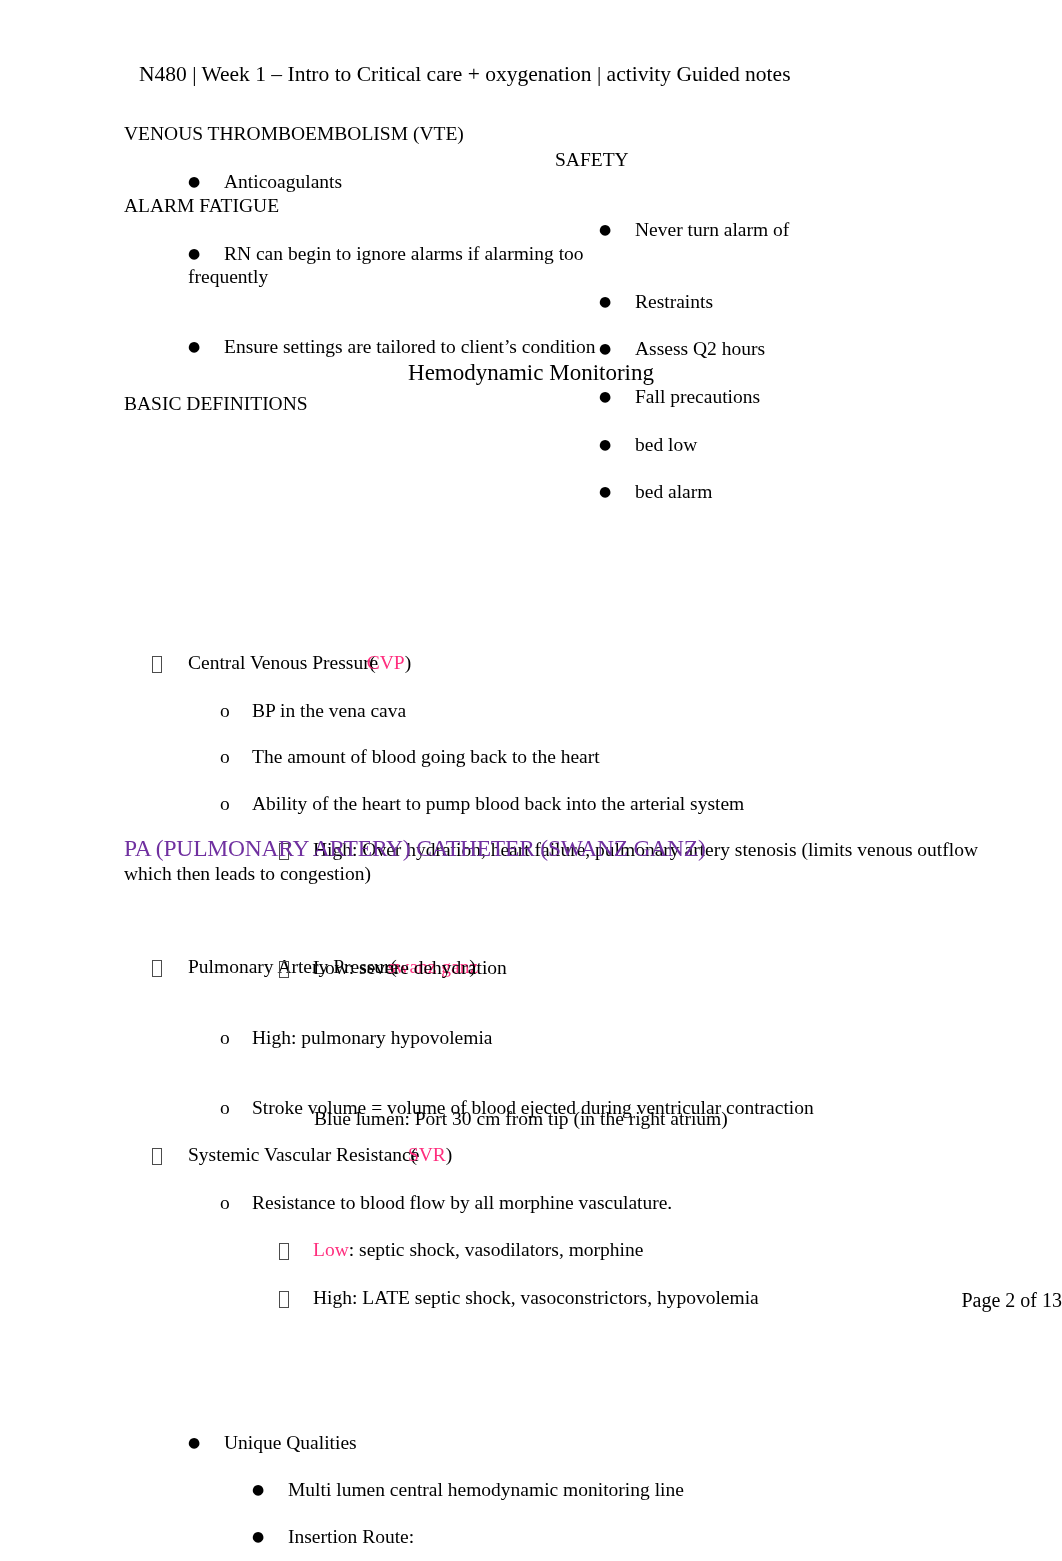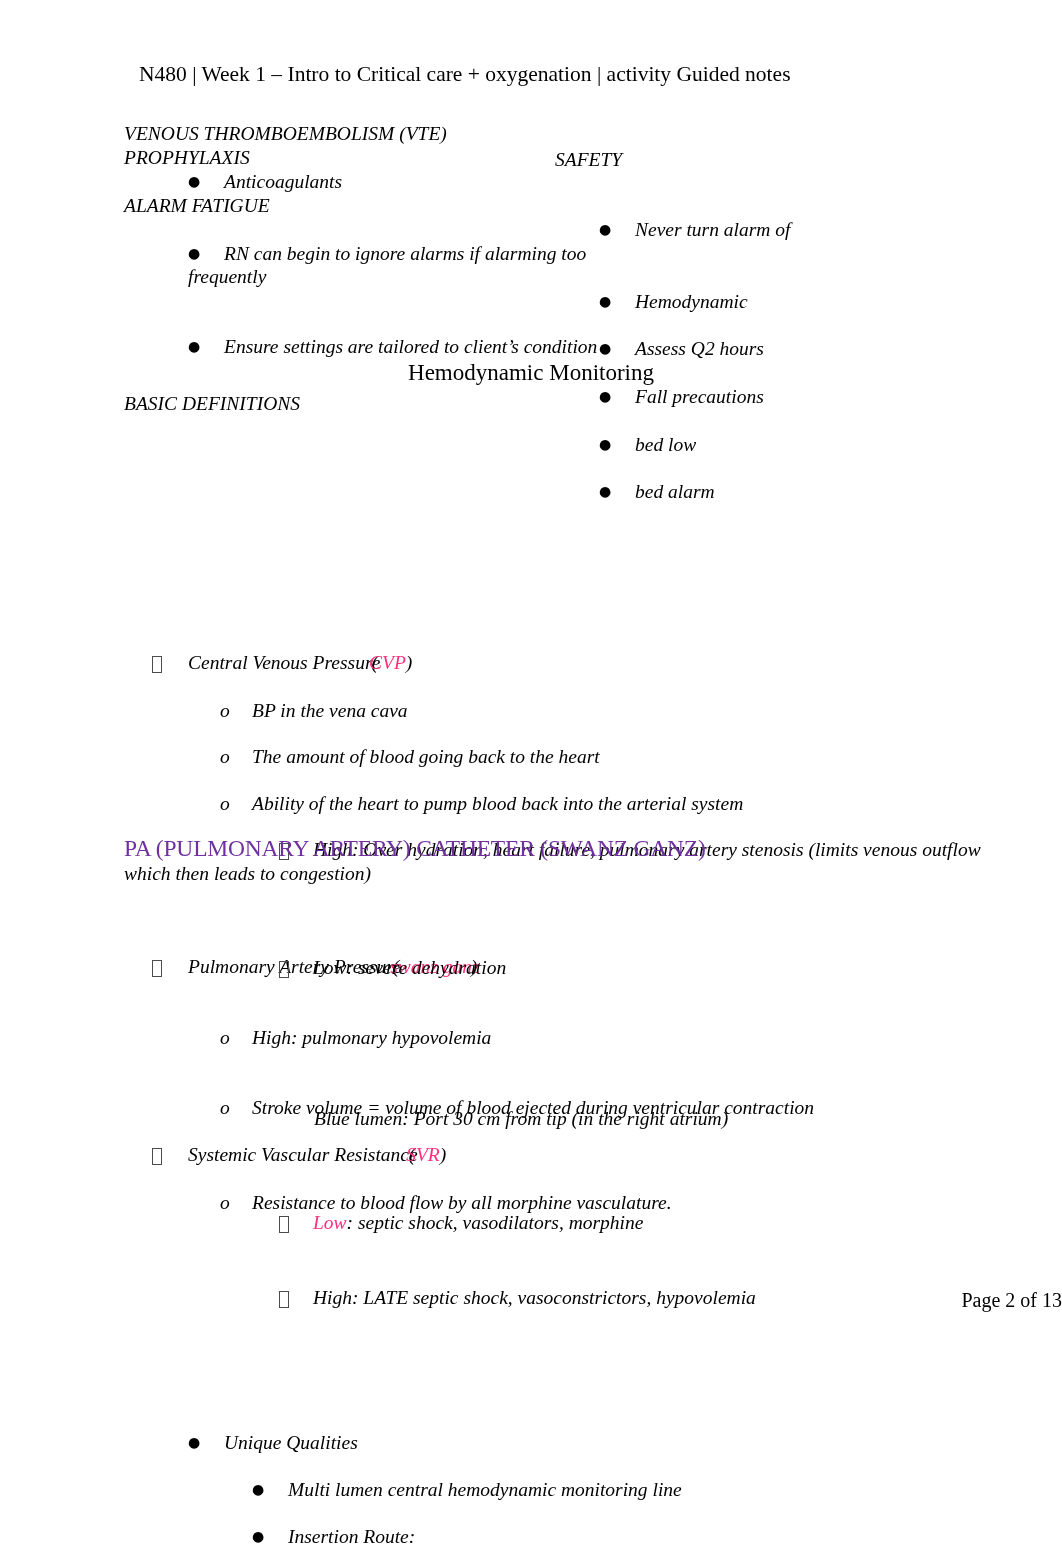--- a/index.html
+++ b/index.html
@@ -26,21 +26,21 @@
   .doc-header {
     position: absolute;
     left: 139px;
     top: 61px;
     font-size: 21.5px;
     line-height: 26px;
     white-space: nowrap;
   }
 
   
-  .blk { position: absolute; font-size: 19.5px; line-height: 23.5px; font-style: italic; }
+  .blk { position: absolute; font-size: 19.5px; line-height: 23.5px; }
 
   .col-left  { left: 124px; width: 450px; }
   .col-right { left: 555px; width: 440px; }
 
   
   .mk-disc { font-family: "DejaVu Sans", sans-serif; font-size: 14px; line-height: 23.5px; }
   .mk-o    { font-family: "Liberation Serif", serif; font-size: 19.5px; }
   .mk-box  { display: inline-block; }
   .mk-box i {
     display: inline-block;
@@ -92,23 +92,20 @@
 </head>
 <body>
 
 <div class="page">
 
   <div class="doc-header">N480 | Week 1 – Intro to Critical care + oxygenation | activity Guided notes</div>
 
   <div class="blk col-left" style="top:122px;">
     <span>VENOUS THROMBOEMBOLISM (VTE)</span>
   </div>
-  <div class="blk col-left" style="top:146px;">
-    <span>PROPHYLAXIS</span>
-  </div>
 
   <div class="blk col-left i1 hang" style="top:170px;">
     <span class="mk mk-disc" style="left:64px;">●</span>
     <span class="tx" style="padding-left:36px;">Anticoagulants</span>
   </div>
 
   <div class="blk col-left" style="top:194px;">
     <span>ALARM FATIGUE</span>
   </div>
 
@@ -126,21 +123,21 @@
     <span class="mk mk-disc" style="left:44px;">●</span>
     <span class="tx" style="padding-left:36px;">Never turn alarm of</span>
   </div>
 
   <div class="blk col-right" style="top:148px;">
     <span>SAFETY</span>
   </div>
 
   <div class="blk col-right hang" style="top:172px; padding-left:44px;">
     <span class="mk mk-disc" style="left:44px;">●</span>
-    <span class="tx" style="padding-left:36px;">Hemodynamic</span>
+    <span class="tx" style="padding-left:36px;">Restraints</span>
   </div>
   <div class="blk col-right hang" style="top:196px; padding-left:44px;">
     <span class="mk mk-disc" style="left:44px;">●</span>
     <span class="tx" style="padding-left:36px;">Assess Q2 hours</span>
   </div>
   <div class="blk col-right hang" style="top:220px; padding-left:44px;">
     <span class="mk mk-disc" style="left:44px;">●</span>
     <span class="tx" style="padding-left:36px;">Fall precautions</span>
   </div>
   <div class="blk col-right hang" style="top:245px; padding-left:44px;">
@@ -205,21 +202,21 @@
     <span class="mk mk-box" style="left:28px; top:2px;"><i></i></span>
     <span class="tx" style="padding-left:64px;">
       <span>Systemic Vascular Resistance</span><span class="overlap-left">(</span><span class="pink overlap-left">SVR</span><span>)</span>
     </span>
   </div>
   <div class="blk hang" style="left:124px; top:697px; width:850px;">
     <span class="mk mk-o" style="left:96px;">o</span>
     <span class="tx" style="padding-left:128px;">Resistance to blood flow by all morphine vasculature.</span>
   </div>
 
-  <div class="blk hang" style="left:124px; top:694px; width:900px;">
+  <div class="blk hang" style="left:124px; top:721px; width:900px;">
     <span class="mk mk-box" style="left:155px; top:2px;"><i></i></span>
     <span class="tx" style="padding-left:189px;">
       <span class="pink">Low</span><span>: septic shock, vasodilators, morphine</span>
     </span>
   </div>
   <div class="blk hang" style="left:124px; top:745px; width:900px;">
     <span class="mk mk-box" style="left:155px; top:2px;"><i></i></span>
     <span class="tx" style="padding-left:189px;">High: LATE septic shock, vasoconstrictors, hypovolemia</span>
   </div>
 

